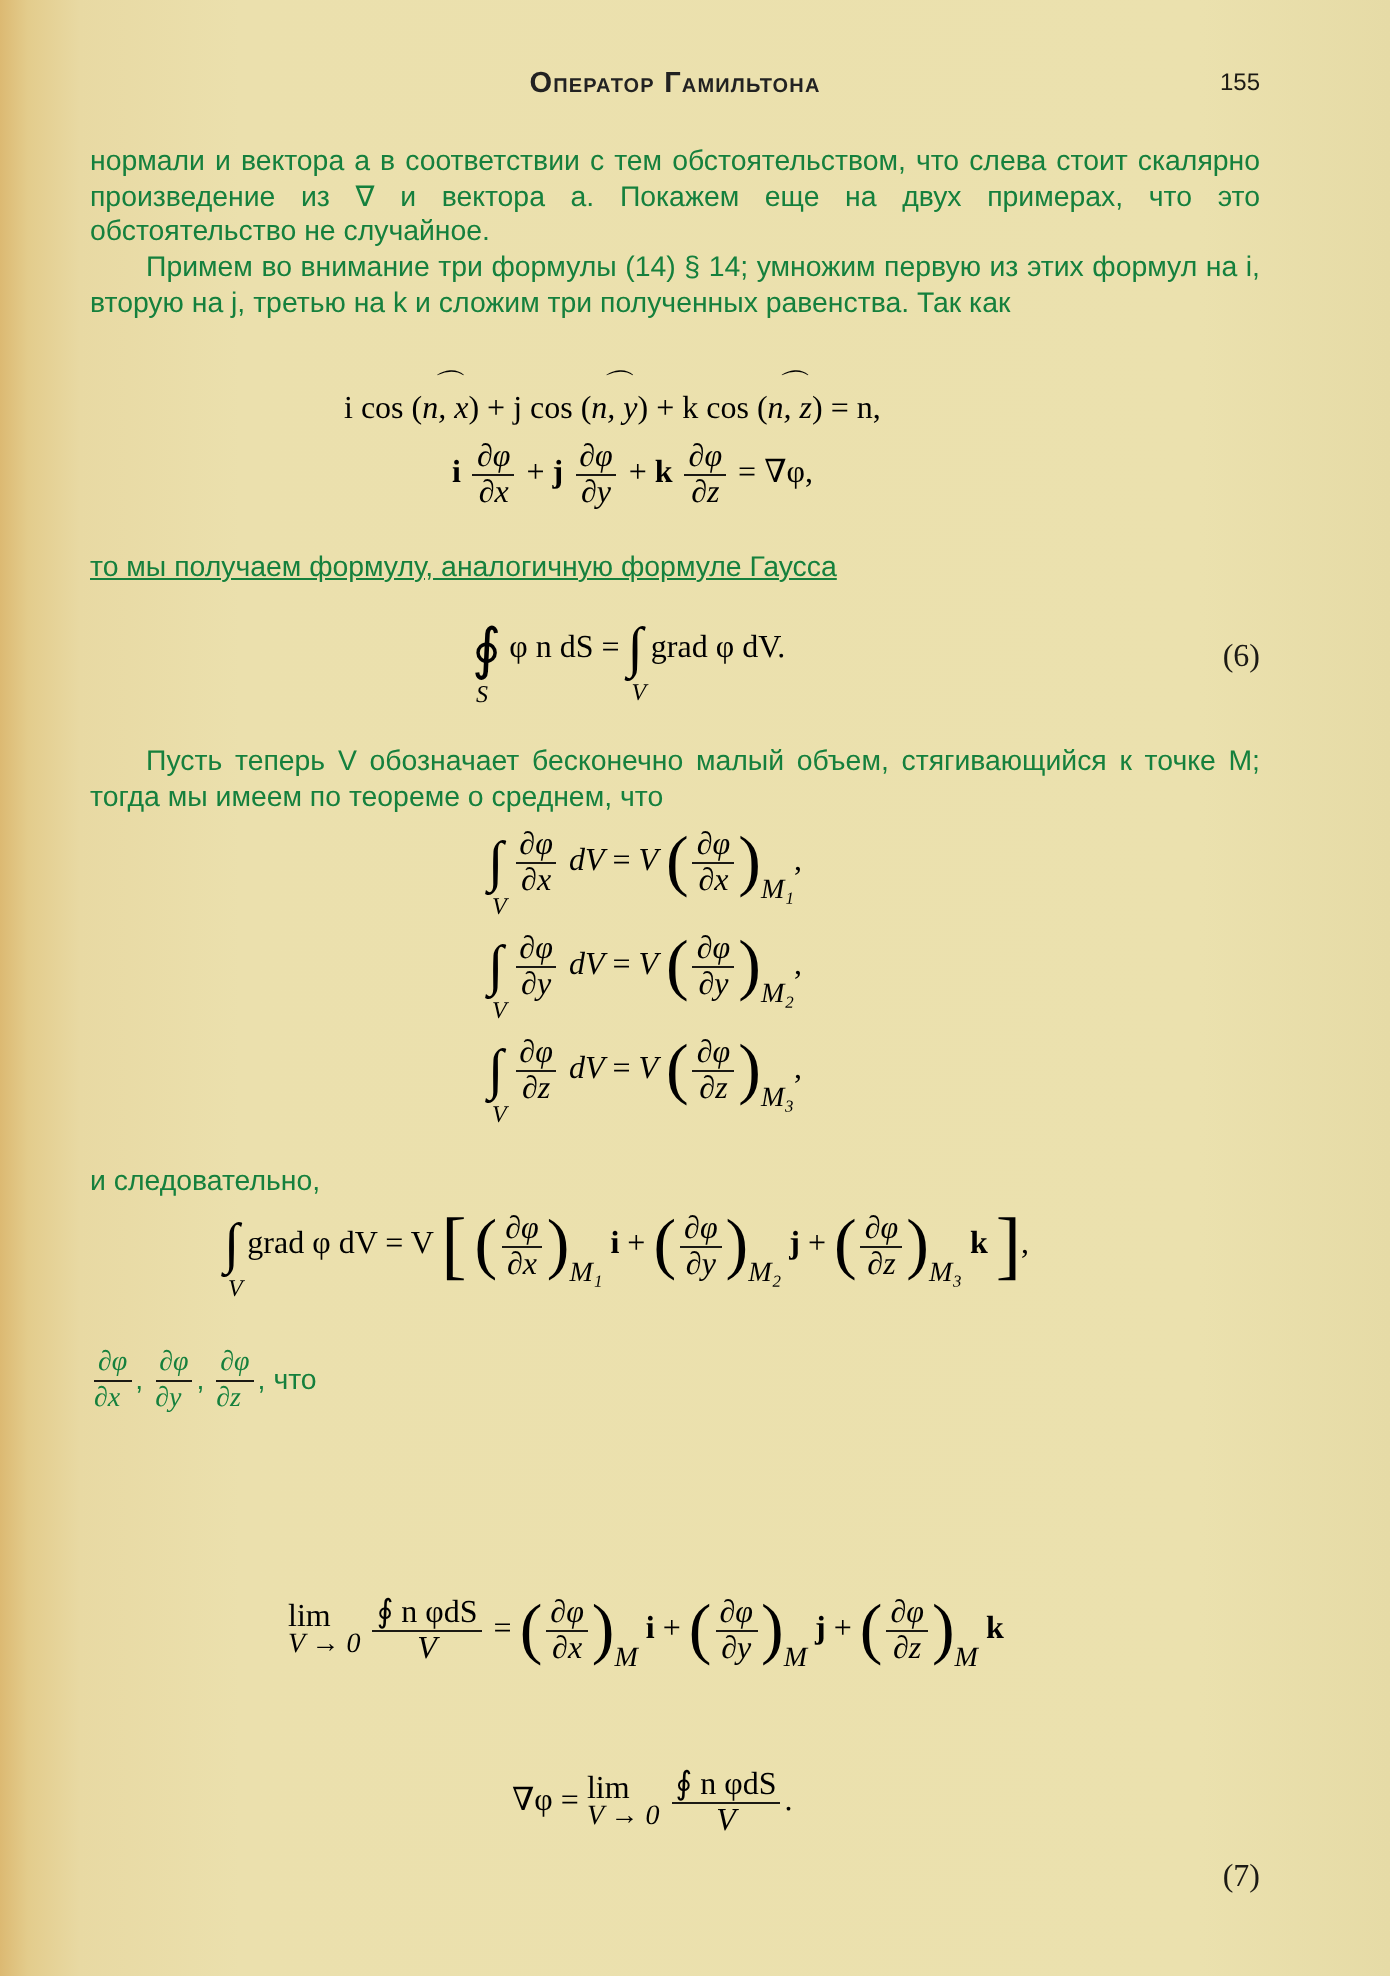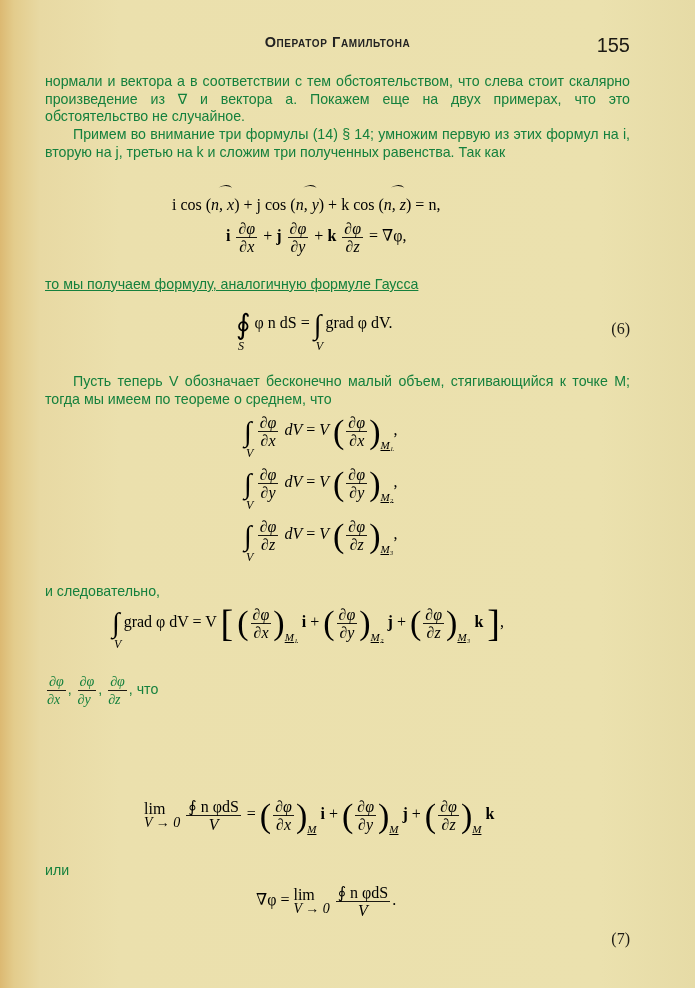--- a/index.html
+++ b/index.html
@@ -6,32 +6,32 @@
   body {
     width:695px; height:988px; overflow:hidden;
     background: linear-gradient(90deg, #dcb972 0px, #e3cc8c 14px, #e8d9a3 40px, #ebe0ad 120px, #ebe1ae 600px, #e6dba6 695px);
     font-family: "Liberation Serif", "DejaVu Serif", serif;
     color:#1c1a14;
     position:relative;
   }
   .page { position:absolute; left:0; top:0; width:695px; height:860px; }
   .header { position:absolute; top:34px; left:45px; width:585px; height:22px; }
   .running-title { position:absolute; left:0; right:0; text-align:center; font-size:14.5px; letter-spacing:0.6px; font-variant:small-caps; font-family:"Liberation Sans","DejaVu Sans",sans-serif; font-weight:bold; color:#222; }
-  .page-num { position:absolute; right:0; top:0; font-size:20px; font-family:"Liberation Sans",sans-serif; }
+  .page-num { position:absolute; right:0; top:0; font-size:12px; font-family:"Liberation Sans",sans-serif; }
   .text { position:absolute; left:45px; width:585px; font-family:"Liberation Sans","DejaVu Sans",sans-serif; font-size:14.2px; line-height:17.5px; text-align:justify; text-align-last:left; color:#15803d; }
   .indent { text-indent:28px; }
   .eq { position:absolute; font-family:"Liberation Serif","DejaVu Serif",serif; font-size:16px; color:#000000; white-space:nowrap; }
   .eq .i { font-style:italic; }
   .frac { display:inline-block; vertical-align:middle; text-align:center; margin:0 2px; }
   .frac > span { display:block; line-height:17px; }
   .frac .num { border-bottom:1px solid #1c1a14; padding:0 2px; font-style:italic; }
   .frac .den { font-style:italic; }
   .paren { font-size:34px; vertical-align:middle; font-weight:100; line-height:1; }
   .bracket { font-size:38px; vertical-align:middle; line-height:1; }
-  .sub { font-size:11px; font-style:italic; vertical-align:-14px;text-decoration:underline; }
+  .sub { font-size:14px; font-style:italic; vertical-align:-14px; }
   .intg { font-size:28px; vertical-align:middle; position:relative; }
   .intg .lim { position:absolute; left:2px; top:30px; font-size:12px; font-style:italic; }
   .eqnum { position:absolute; right:65px; font-size:16px; font-family:"Liberation Serif",serif; }
   .hat { position:relative; }
   .hat::before { content:"⌒"; position:absolute; left:2px; right:2px; top:-13px; text-align:center; font-size:16px; }
   .limblock { display:inline-block; text-align:left; vertical-align:middle; line-height:14px; }
   .limblock .v { font-size:14px; font-style:italic; display:block; }
 </style>
 </head>
 <body>
@@ -118,21 +118,20 @@
     <span class="frac"><span class="num" style="font-style:normal;">∮ <span>n φdS</span></span><span class="den">V</span></span>
     =
     <span class="paren">(</span><span class="frac"><span class="num">∂φ</span><span class="den">∂x</span></span><span class="paren">)</span><span class="sub">M</span>
     <b>i</b> +
     <span class="paren">(</span><span class="frac"><span class="num">∂φ</span><span class="den">∂y</span></span><span class="paren">)</span><span class="sub">M</span>
     <b>j</b> +
     <span class="paren">(</span><span class="frac"><span class="num">∂φ</span><span class="den">∂z</span></span><span class="paren">)</span><span class="sub">M</span>
     <b>k</b>
   </div>
 
-  <div class="text" style="top:862px;">или</div>
 
   <div class="eq" style="top:884px; left:256px;">
     <span>∇φ =</span>
     <span class="limblock"><span>lim</span><span class="v">V → 0</span></span>
     <span class="frac"><span class="num" style="font-style:normal;">∮ <span>n φdS</span></span><span class="den">V</span></span>.
   </div>
   <div class="eqnum" style="top:930px;">(7)</div>
 
 </div>
 

